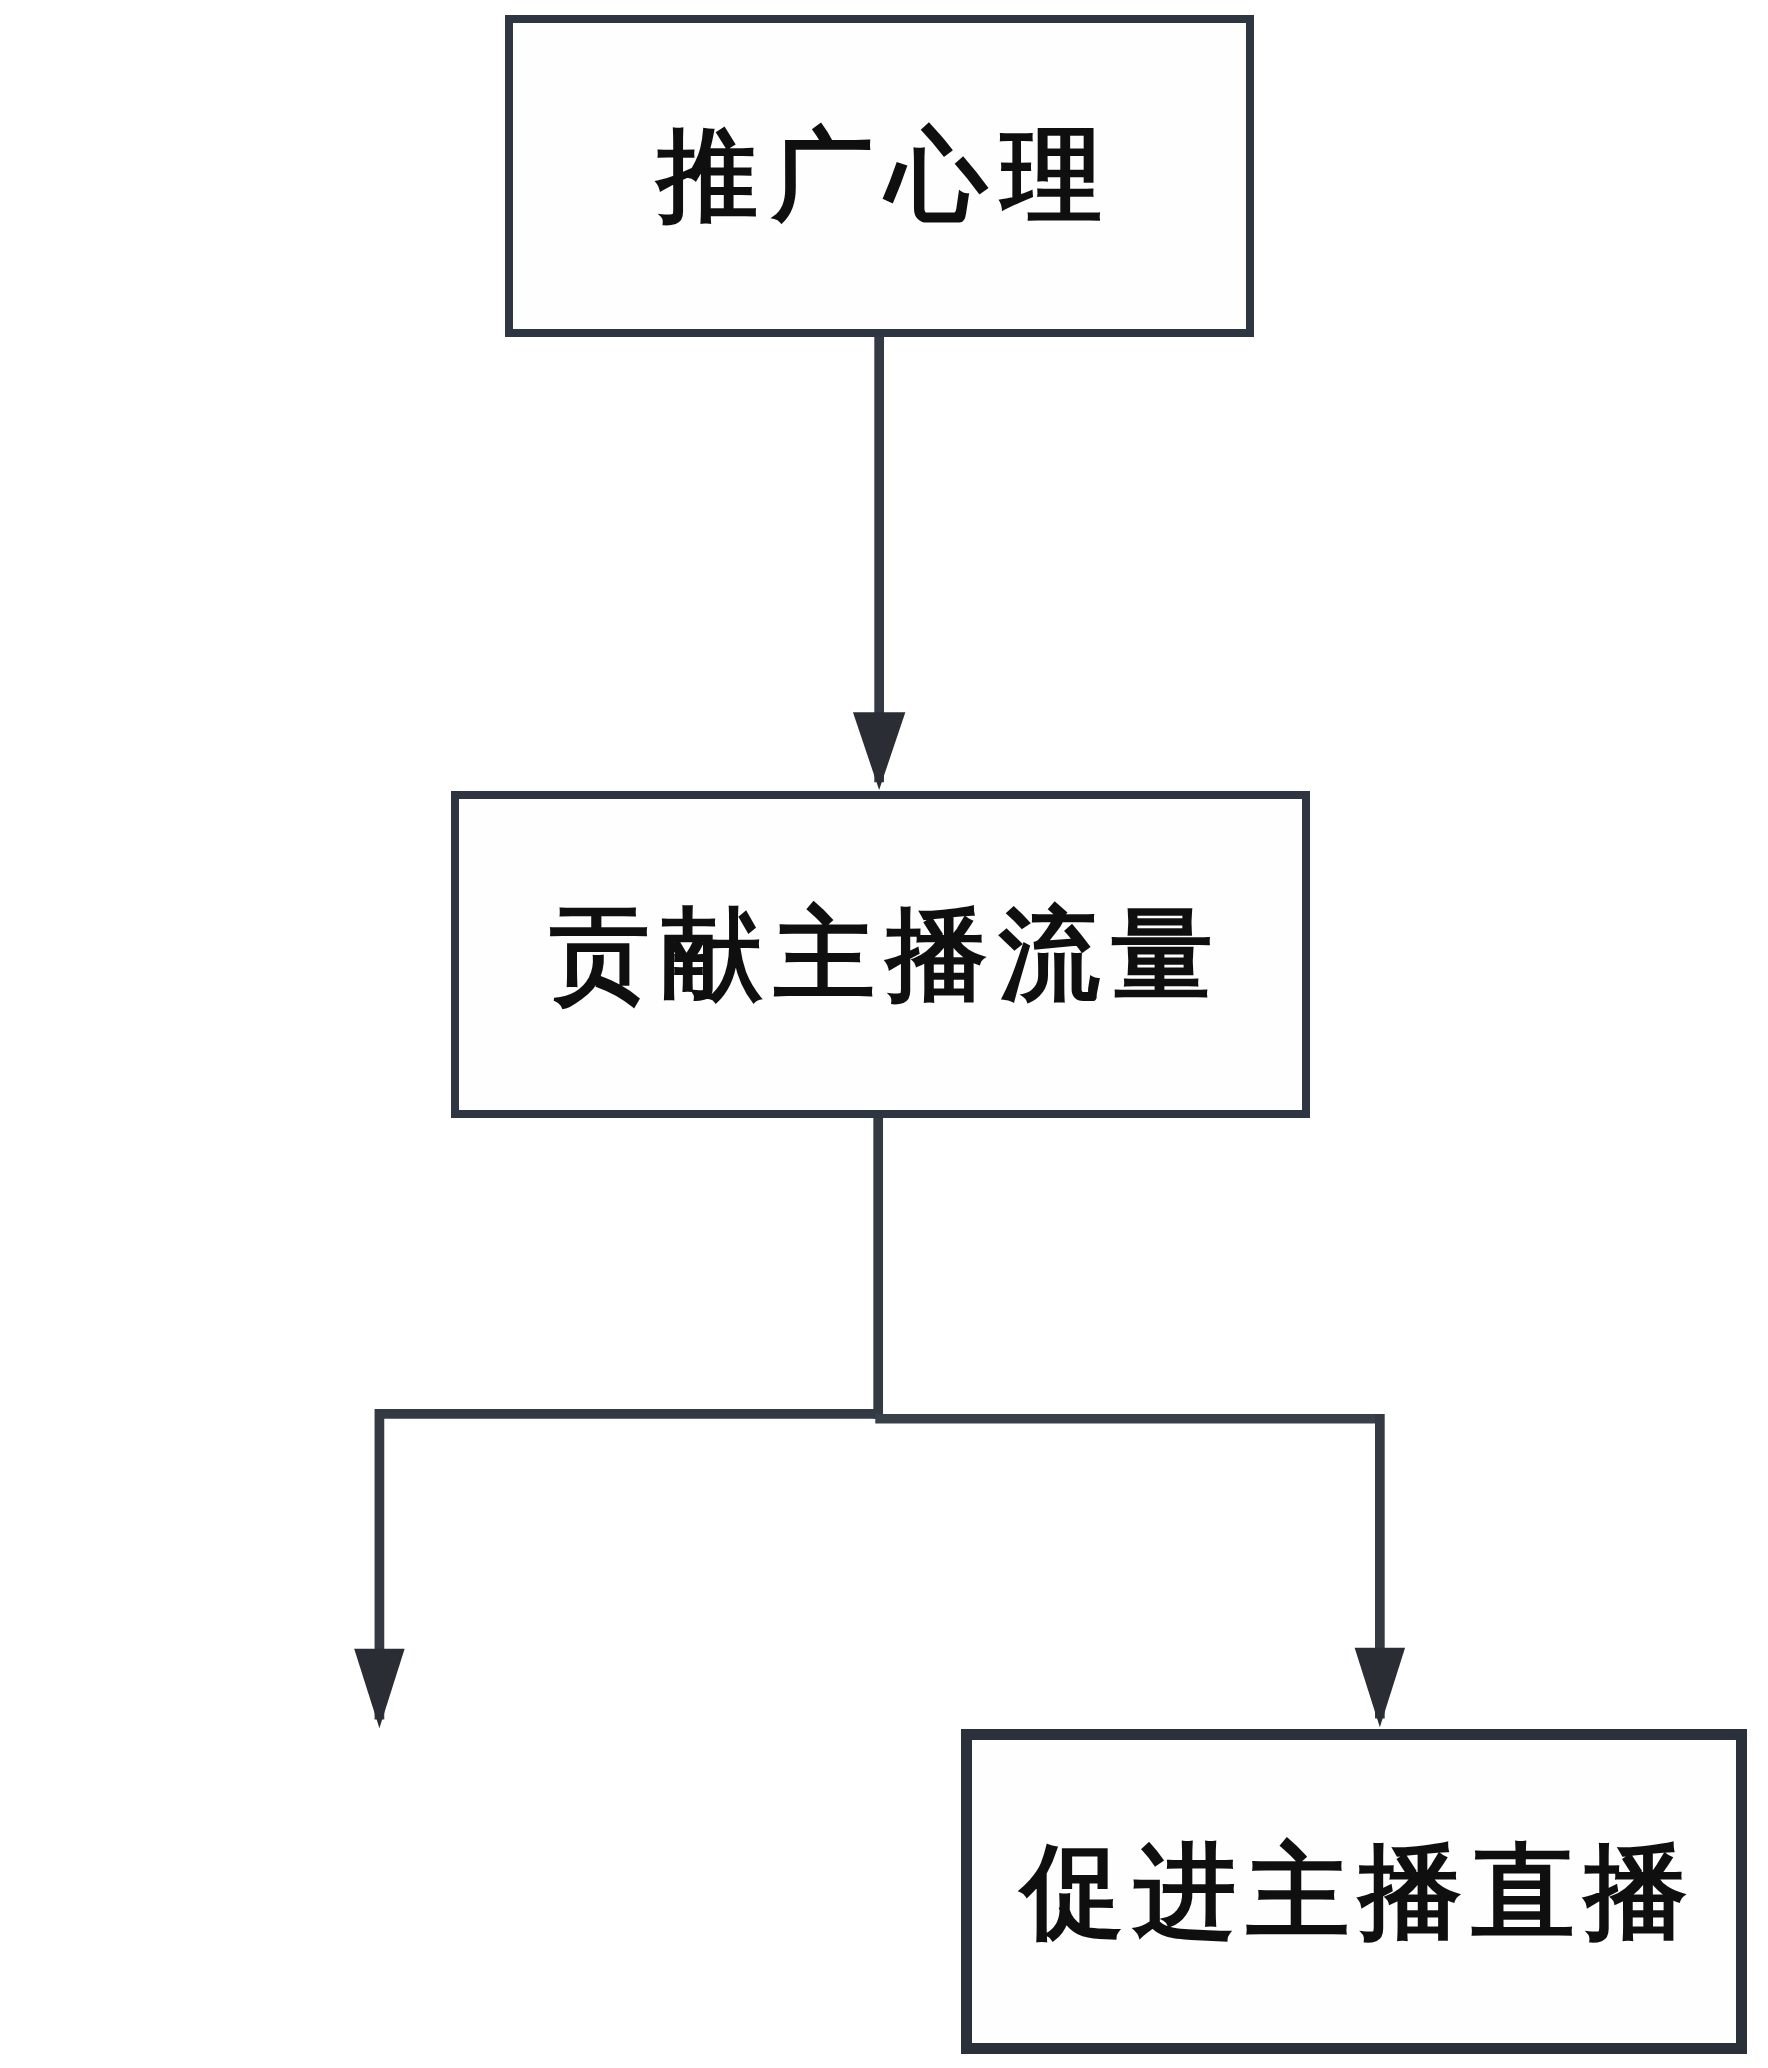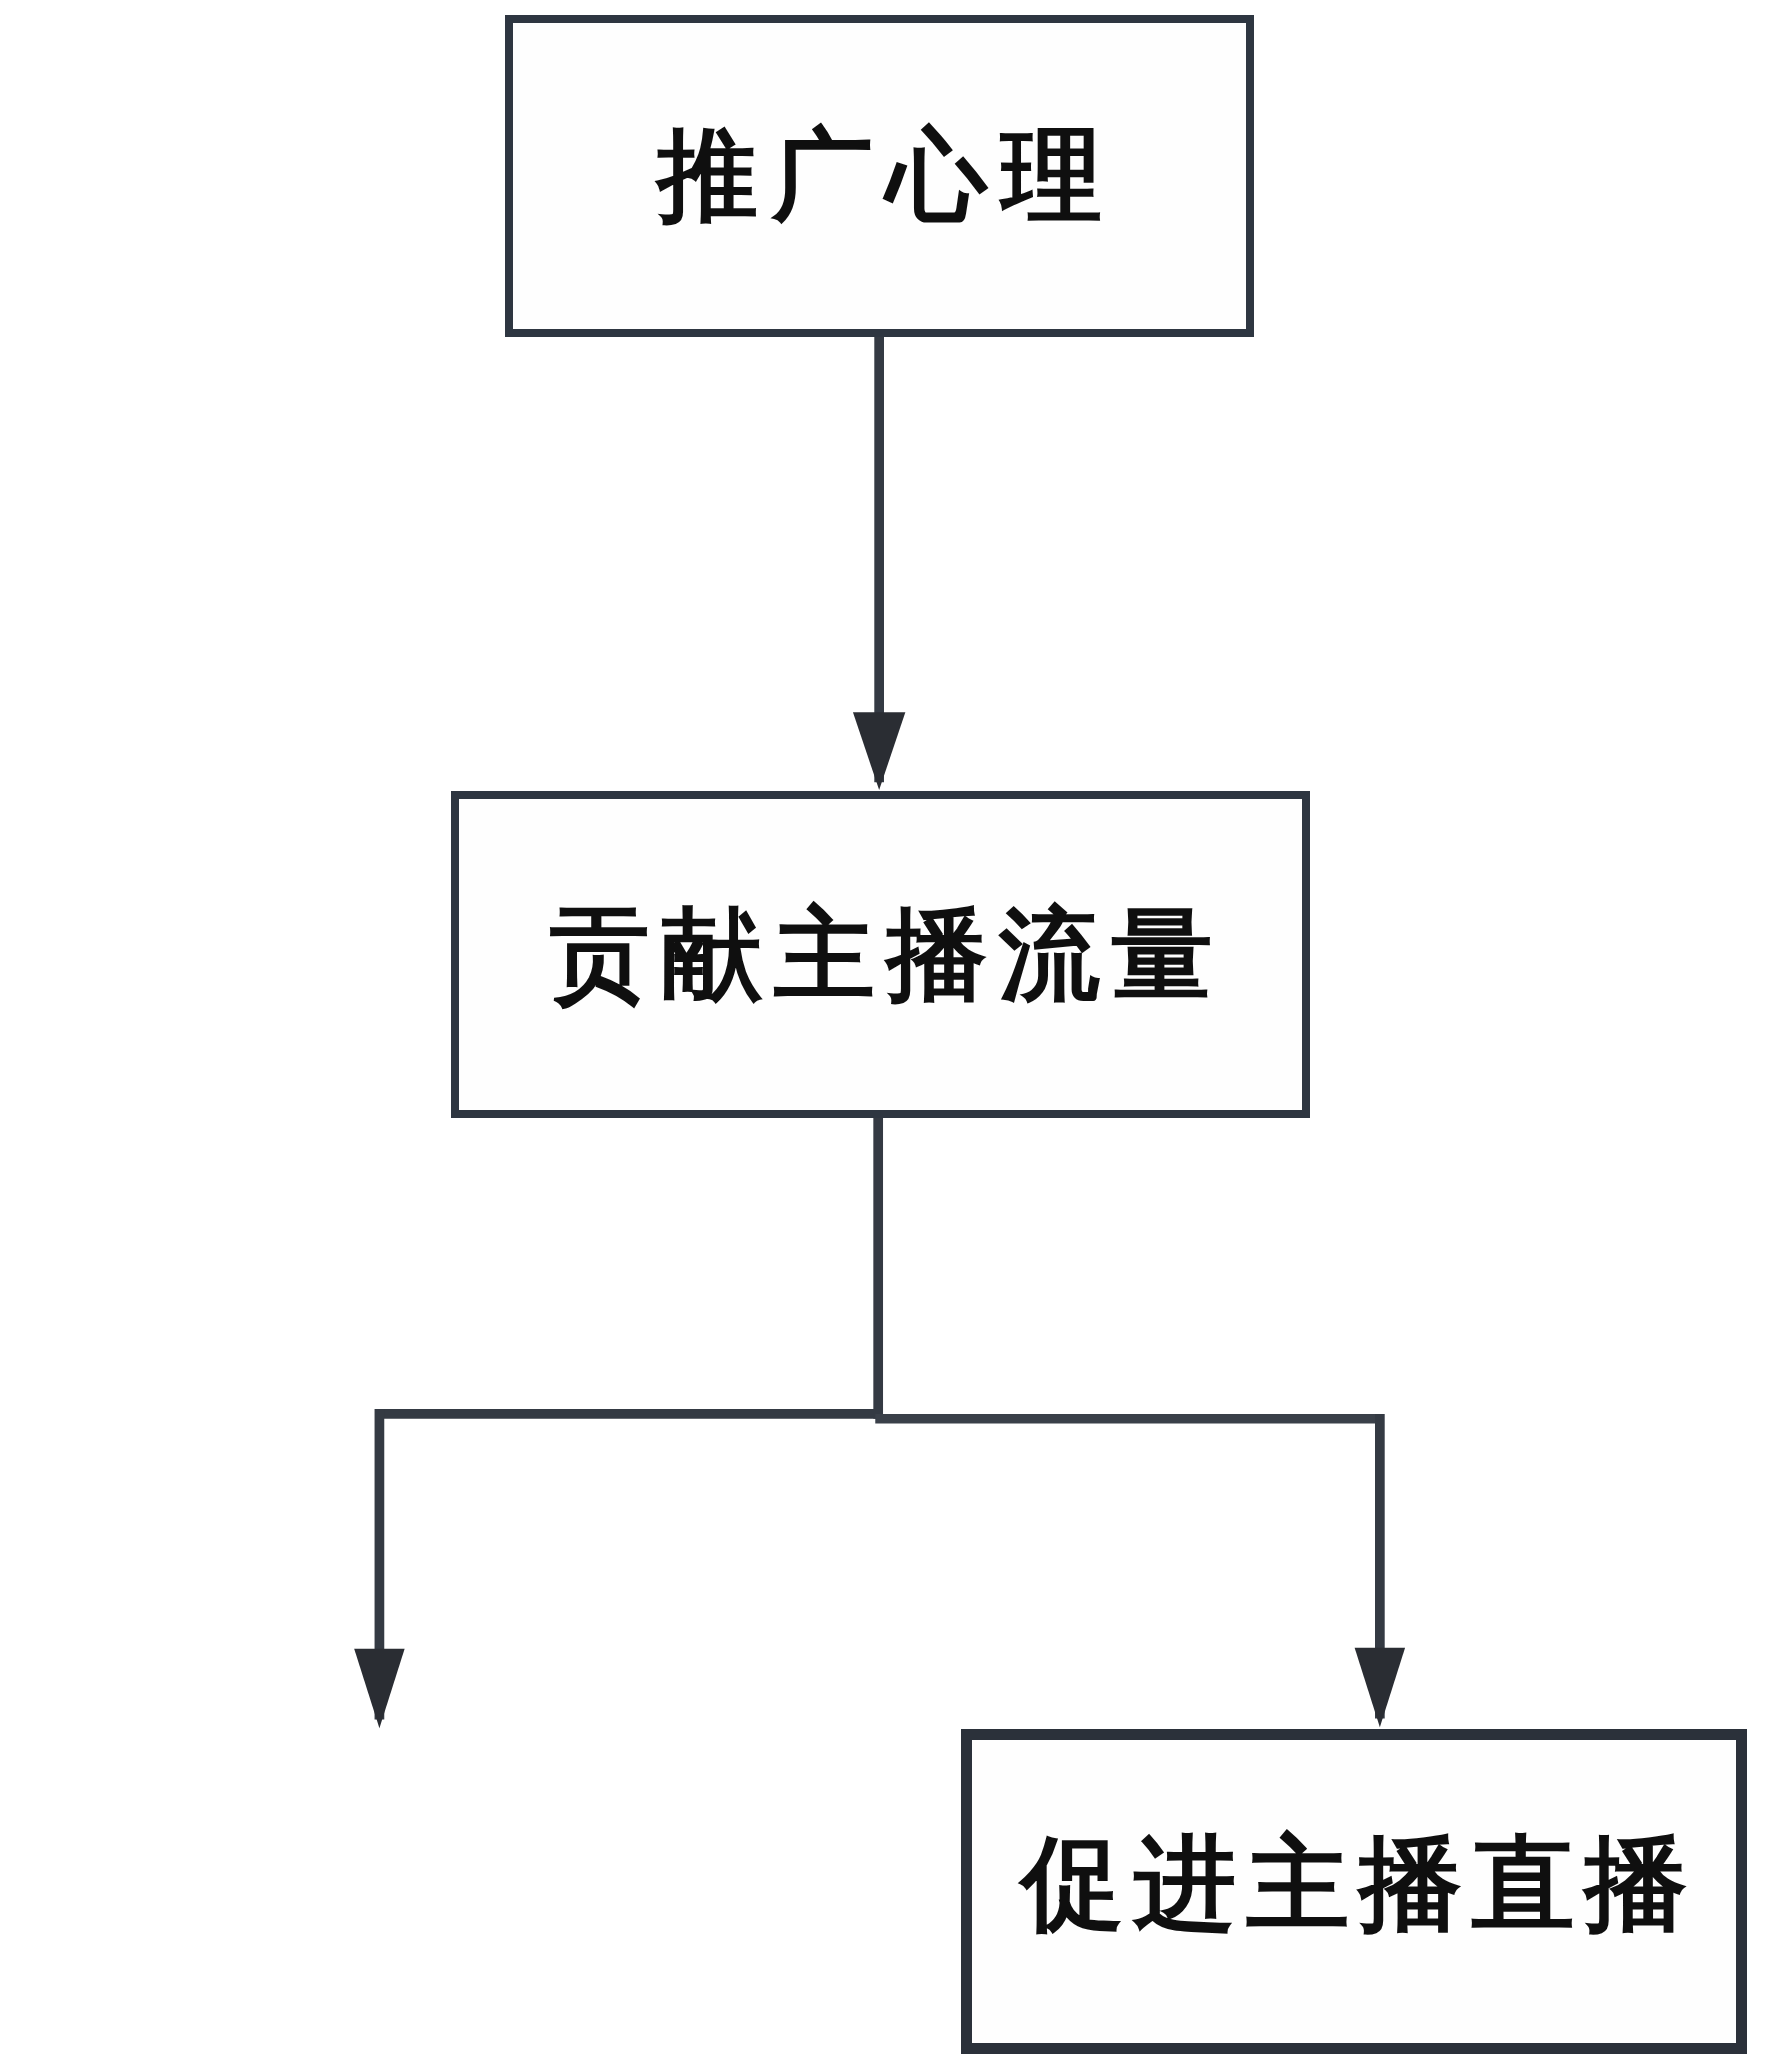--- a/index.html
+++ b/index.html
@@ -58,21 +58,20 @@
     left: 16.5px; top: 1730px;
     width: 738px; height: 317px;
     border: 11.6px solid #2b313a;
   }
   .node-3 .node-label { font-size: 103px; letter-spacing: 9.7px; margin-right: -9.7px; }
   
   .node-4 {
     left: 961px; top: 1729px;
     width: 786px; height: 325px;
     border: 11.6px solid #2b313a;
-    font-family: Liberation Mono, monospace;
   }
   .node-4 .node-label { font-size: 103px; letter-spacing: 9.7px; margin-right: -9.7px; }
 </style>
 </head>
 <body>
 
 <div class="canvas">
 
   <svg class="connector-layer" viewBox="0 0 1822 2132" xmlns="http://www.w3.org/2000/svg">
 

